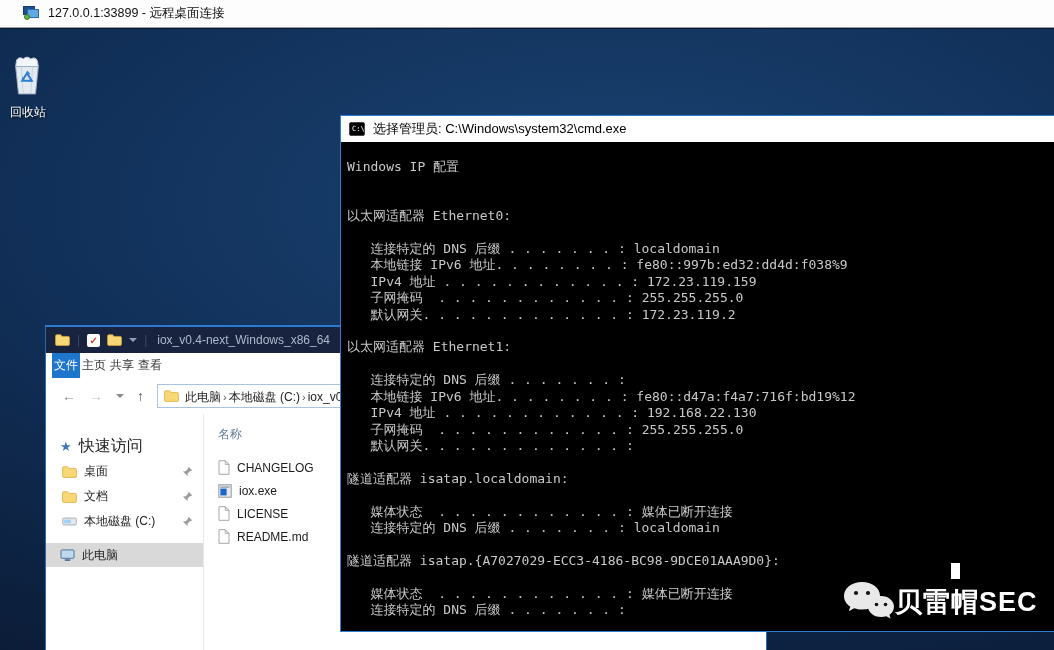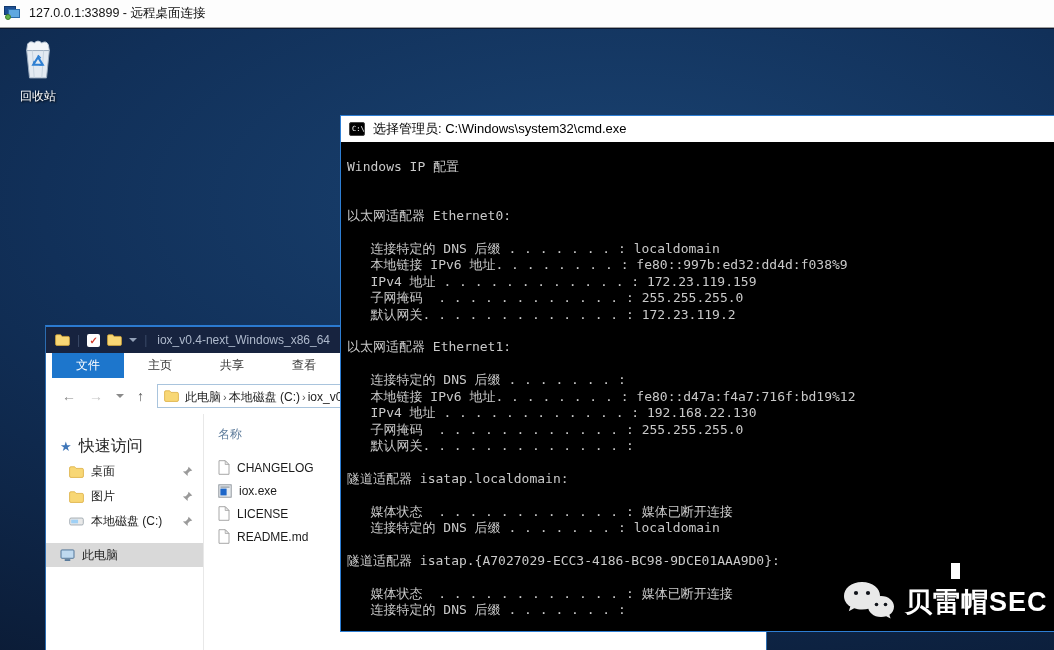--- a/index.html
+++ b/index.html
@@ -7,34 +7,34 @@
   body {
     position:relative; overflow:hidden;
     font-family:"Liberation Sans", sans-serif;
     background:#0a1730;
   }
 
   
   #rdp-bar {
     position:absolute; left:0; top:0; width:1054px; height:28px;
     background:#fdfdfd; border-bottom:1px solid #9e9e9e;
-    display:flex; align-items:center; padding-left:4px; gap:8px; z-index:60;
+    display:flex; align-items:center; padding-left:23px; gap:8px; z-index:60;
   }
   #rdp-bar .title { font-size:12.5px; color:#111; }
   .rdp-icon { width:17px; height:15px; position:relative; }
   .rdp-icon .scr1 { position:absolute; left:0; top:0; width:12px; height:9px; background:#1d4f93; border:1px solid #123a6f; }
   .rdp-icon .scr2 { position:absolute; left:4px; top:3px; width:12px; height:9px; background:#5fa8e0; border:1px solid #2a6aa8; }
   .rdp-icon .dot  { position:absolute; left:1px; top:8px; width:6px; height:6px; border-radius:50%; background:#63b44a; border:1px solid #3f7d2e; }
 
   
   #desktop {
     position:absolute; left:0; top:29px; width:1054px; height:621px;
     background:radial-gradient(120% 95% at 58% 28%, #1a4372 0%, #113059 45%, #0a1830 100%);
   }
-  #recycle-bin { position:absolute; left:10px; top:10px; width:56px; text-align:center; }
+  #recycle-bin { position:absolute; left:10px; top:26px; width:56px; }
   #recycle-bin .label { margin-top:3px; font-size:12px; color:#fff; text-shadow:1px 1px 2px #000; }
 
   
   #explorer {
     position:absolute; left:45px; top:325px; width:722px; height:326px;
     background:#fff; border:1px solid #2b6cb0; border-top:2px solid #2b7ad0;
     z-index:10; display:flex; flex-direction:column;
   }
   .ex-titlebar {
     height:26px; background:#17233f; display:flex; align-items:center;
@@ -42,40 +42,40 @@
   }
   .ex-titlebar .sep { color:#3b4a68; font-size:12px; }
   .ex-titlebar .win-title { color:#aeb9cc; font-size:12px; margin-left:3px; white-space:nowrap; }
   .qat-check {
     width:13px; height:13px; background:#fff; border-radius:2px;
     color:#d23b2a; font-size:10px; line-height:13px; text-align:center; font-weight:bold;
   }
   .caret-down { width:0; height:0; border-left:4px solid transparent; border-right:4px solid transparent; border-top:4px solid #93a1b8; }
 
   .ex-tabs { height:25px; background:#fff; display:flex; align-items:stretch; padding-left:6px; flex:0 0 auto; }
-  .ex-tabs .tab { font-size:12px; line-height:25px; padding:0 24px; color:#333; }
+  .ex-tabs .tab { font-size:12px; line-height:25px; padding:0 2px; color:#333; }
   .ex-tabs .tab.active { background:#1d76cc; color:#fff; }
 
   .ex-toolbar { height:36px; background:#fff; display:flex; align-items:center; padding:0 10px 0 16px; gap:13px; flex:0 0 auto; }
   .nav-glyph { font-size:14px; }
   .nav-back { color:#8a8a8a; } .nav-fwd { color:#c6c6c6; } .nav-up { color:#555; }
   .nav-chev { width:0; height:0; border-left:4px solid transparent; border-right:4px solid transparent; border-top:4px solid #8a8a8a; }
   .addressbox {
     flex:1; height:24px; border:1px solid #a9c4dd; background:#fff;
     display:flex; align-items:center; padding:0 6px; gap:6px; overflow:hidden; white-space:nowrap;
   }
   .crumb { font-size:12px; color:#222; }
   .crumb-sep { font-size:11px; color:#555; padding:0 2px; }
 
   .ex-body { flex:1; display:flex; min-height:0; }
   .ex-sidebar { width:157px; padding-top:20px; flex:0 0 auto; }
   .qa-row { height:25px; display:flex; align-items:center; gap:7px; padding-left:14px; }
   .qa-star { color:#3f76b8; font-size:13px; }
   .qa-label { font-size:16px; color:#222; }
-  .side-item { height:25px; display:flex; align-items:center; gap:7px; padding-left:23px; padding-right:10px; }
+  .side-item { height:25px; display:flex; align-items:center; gap:7px; padding-left:16px; padding-right:10px; }
   .side-item .lbl { font-size:12px; color:#222; flex:1; white-space:nowrap; }
   .thispc-row { margin-top:9px; height:24px; background:#d9d9d9; display:flex; align-items:center; gap:7px; padding-left:14px; }
   .thispc-row .lbl { font-size:12px; color:#222; }
 
   .ex-filelist { flex:1; border-left:1px solid #e8e8e8; padding:6px 0 0 14px; position:relative; min-width:0; }
   .col-header { font-size:12px; color:#5f7d9c; margin-top:6px; }
   .sort-caret {
     position:absolute; right:8px; top:4px; width:7px; height:7px;
     border-left:2px solid #8aa0b8; border-top:2px solid #8aa0b8; transform:rotate(45deg);
   }
@@ -96,21 +96,21 @@
   }
   .cmd-titlebar .title { font-size:13px; color:#000; }
   .cmd-body {
     flex:1; background:#000; overflow:hidden;
     padding:17px 0 0 6px;
     font-family:"DejaVu Sans Mono", monospace;
     font-size:13px; line-height:16.4px; color:#c9c9c9; white-space:pre;
   }
 
   
-  #watermark { position:absolute; left:841px; top:579px; display:flex; align-items:center; gap:10px; z-index:50;text-align:right; }
+  #watermark { position:absolute; left:841px; top:579px; display:flex; align-items:center; z-index:50;text-align:right; }
   #watermark .wm-text { font-size:27px; font-weight:bold; color:#fff; letter-spacing:1px; }
   #wm-bar { position:absolute; left:951px; top:563px; width:9px; height:16px; background:#fff; z-index:50; }
 
   svg { display:block; }
 </style>
 </head>
 <body>
 
 <div id="rdp-bar">
   <span class="rdp-icon">
@@ -196,21 +196,21 @@
                 <path d="M7.2 0.8 L11.2 4.8 L8.6 5.6 L6.3 7.9 L6.1 11 L1 5.9 L4.1 5.7 L6.4 3.4 Z" fill="#9a9a9a"></path>
               </svg>
             </span>
           </div>
           <div class="side-item">
             <span>
               <svg width="15" height="12" viewBox="0 0 16 13">
                 <path d="M0.5 2.2 Q0.5 0.8 1.9 0.8 H6 L7.5 2.6 H14.1 Q15.5 2.6 15.5 4 V11 Q15.5 12.4 14.1 12.4 H1.9 Q0.5 12.4 0.5 11 Z" fill="#f8d775" stroke="#d9a938" stroke-width="0.8"></path>
               </svg>
             </span>
-            <span class="lbl">图片</span>
+            <span class="lbl">文档</span>
             <span>
               <svg width="11" height="11" viewBox="0 0 12 12">
                 <path d="M7.2 0.8 L11.2 4.8 L8.6 5.6 L6.3 7.9 L6.1 11 L1 5.9 L4.1 5.7 L6.4 3.4 Z" fill="#9a9a9a"></path>
               </svg>
             </span>
           </div>
           <div class="side-item">
             <span>
               <svg width="15" height="11" viewBox="0 0 16 12">
                 <rect x="0.6" y="2.2" width="14.8" height="7.6" rx="1.5" fill="#e9e9e9" stroke="#97a1aa" stroke-width="0.9"></rect>

